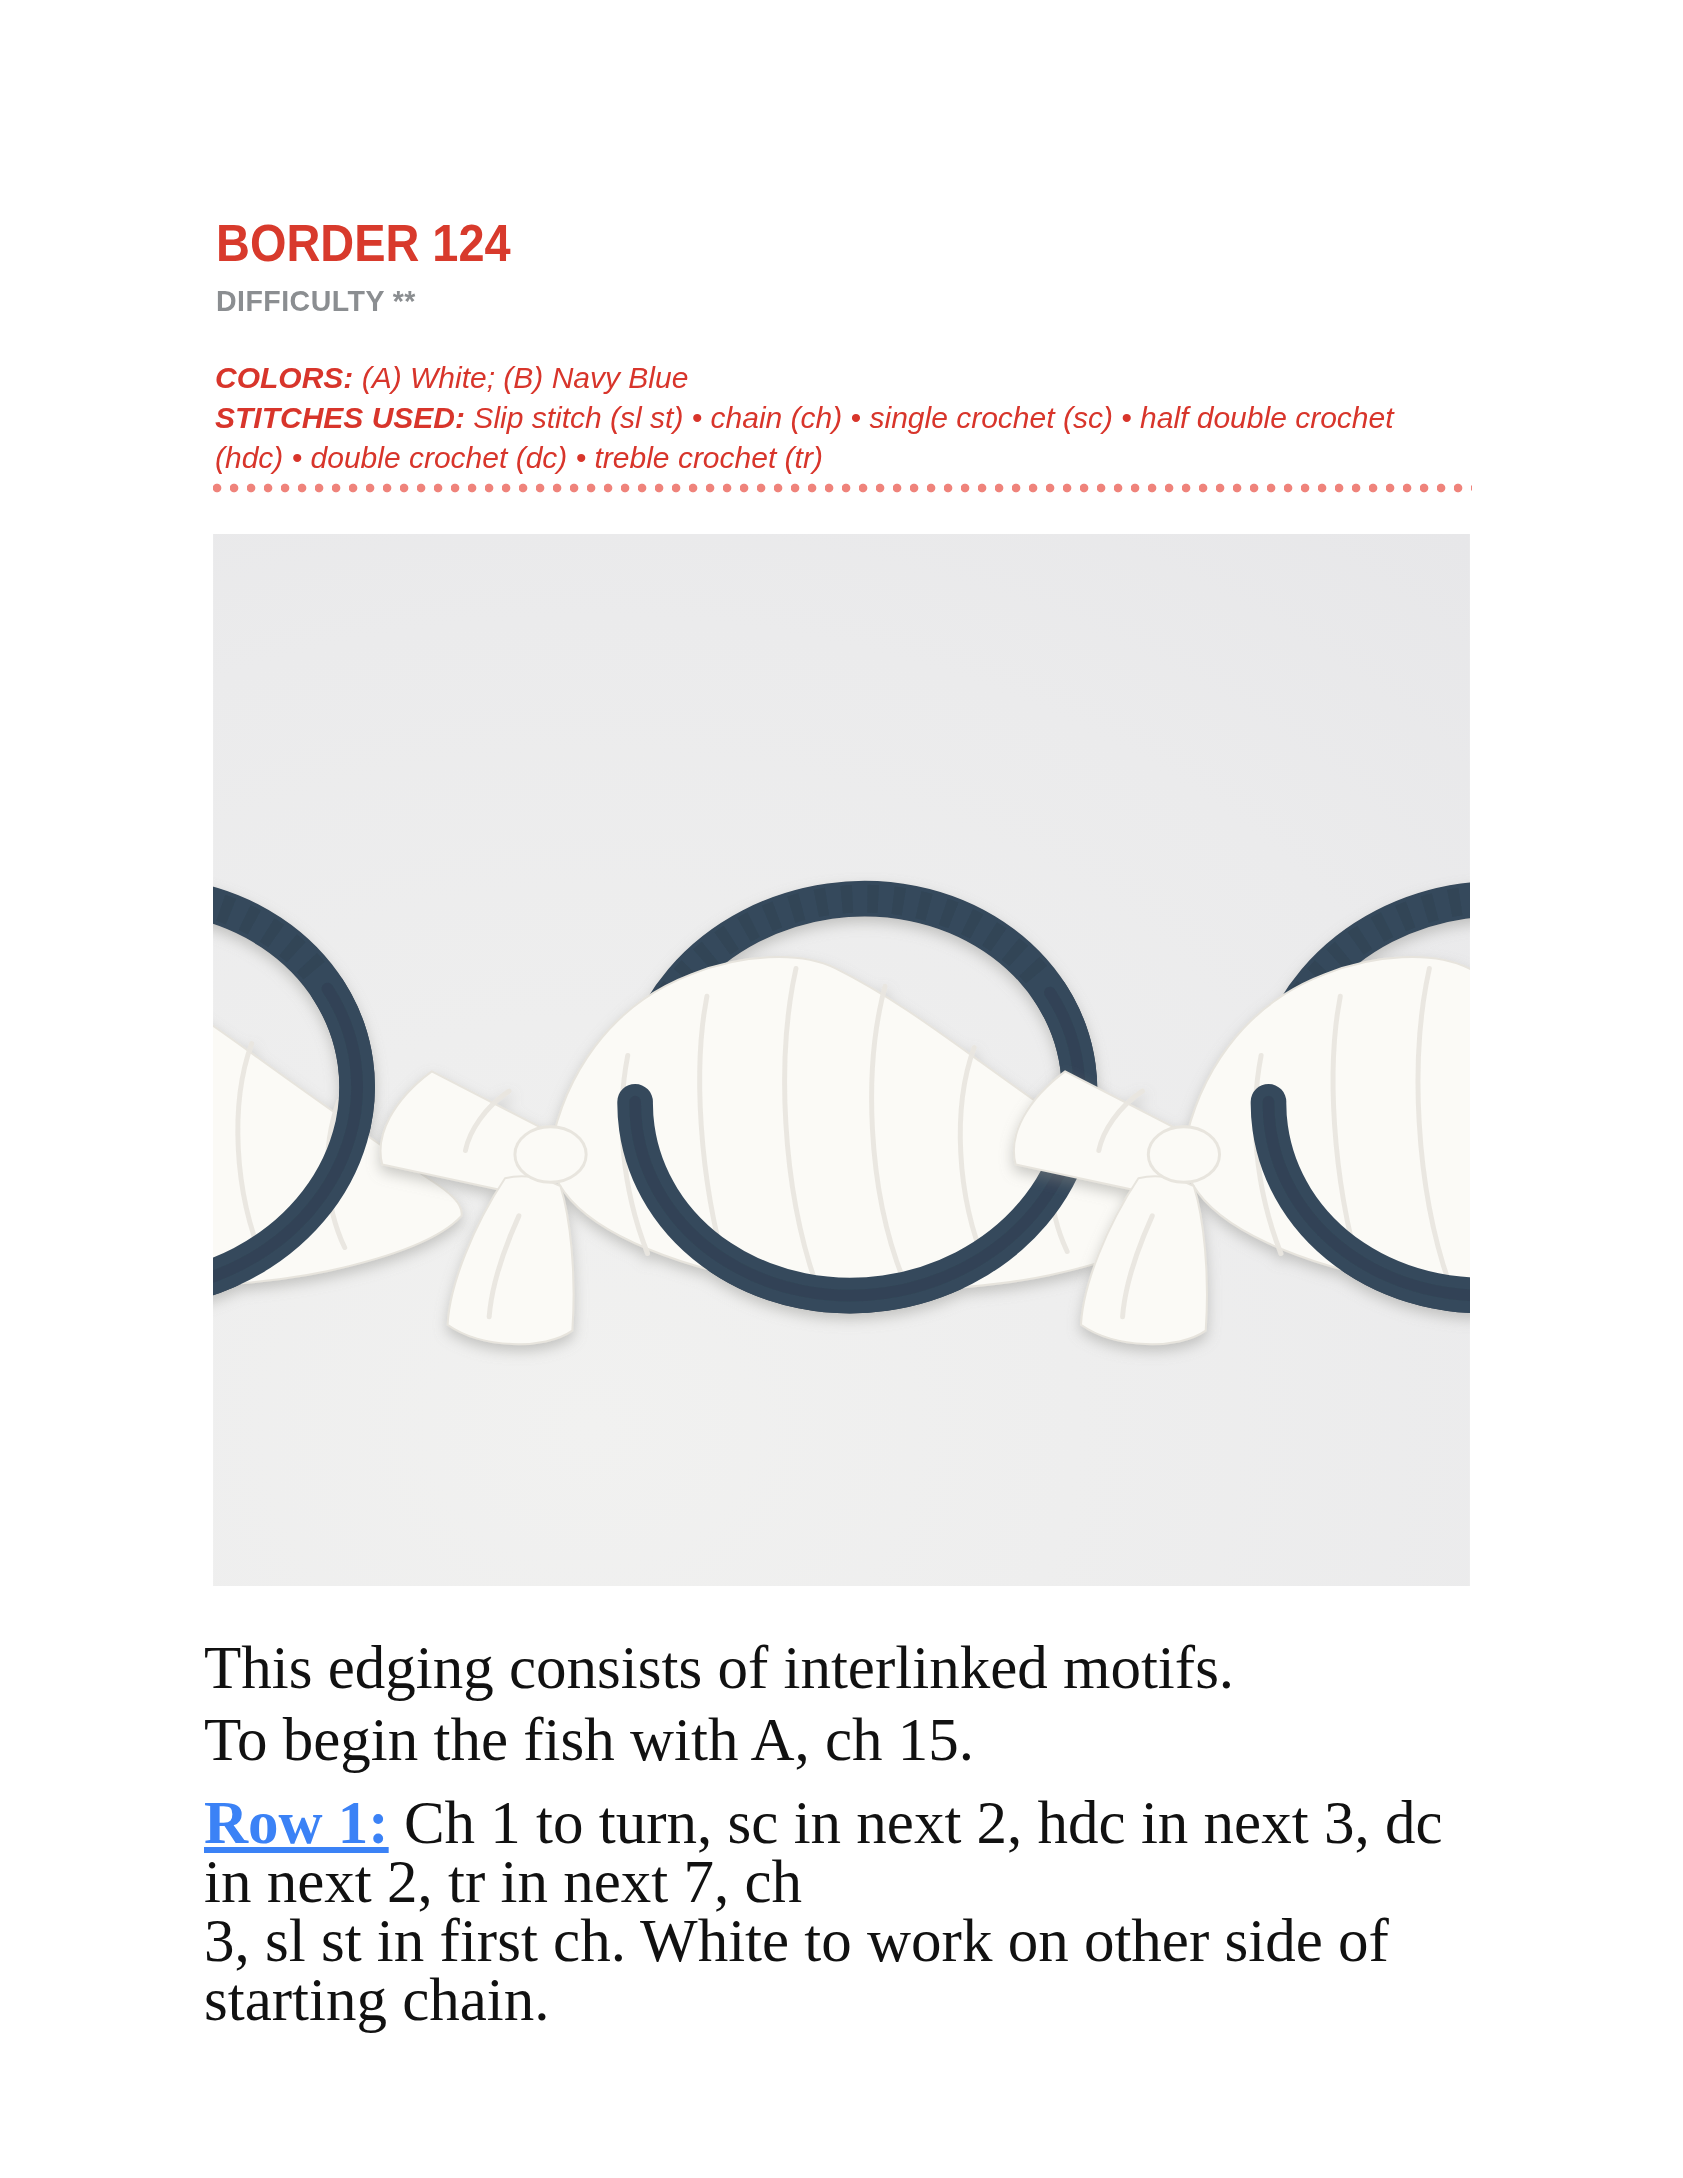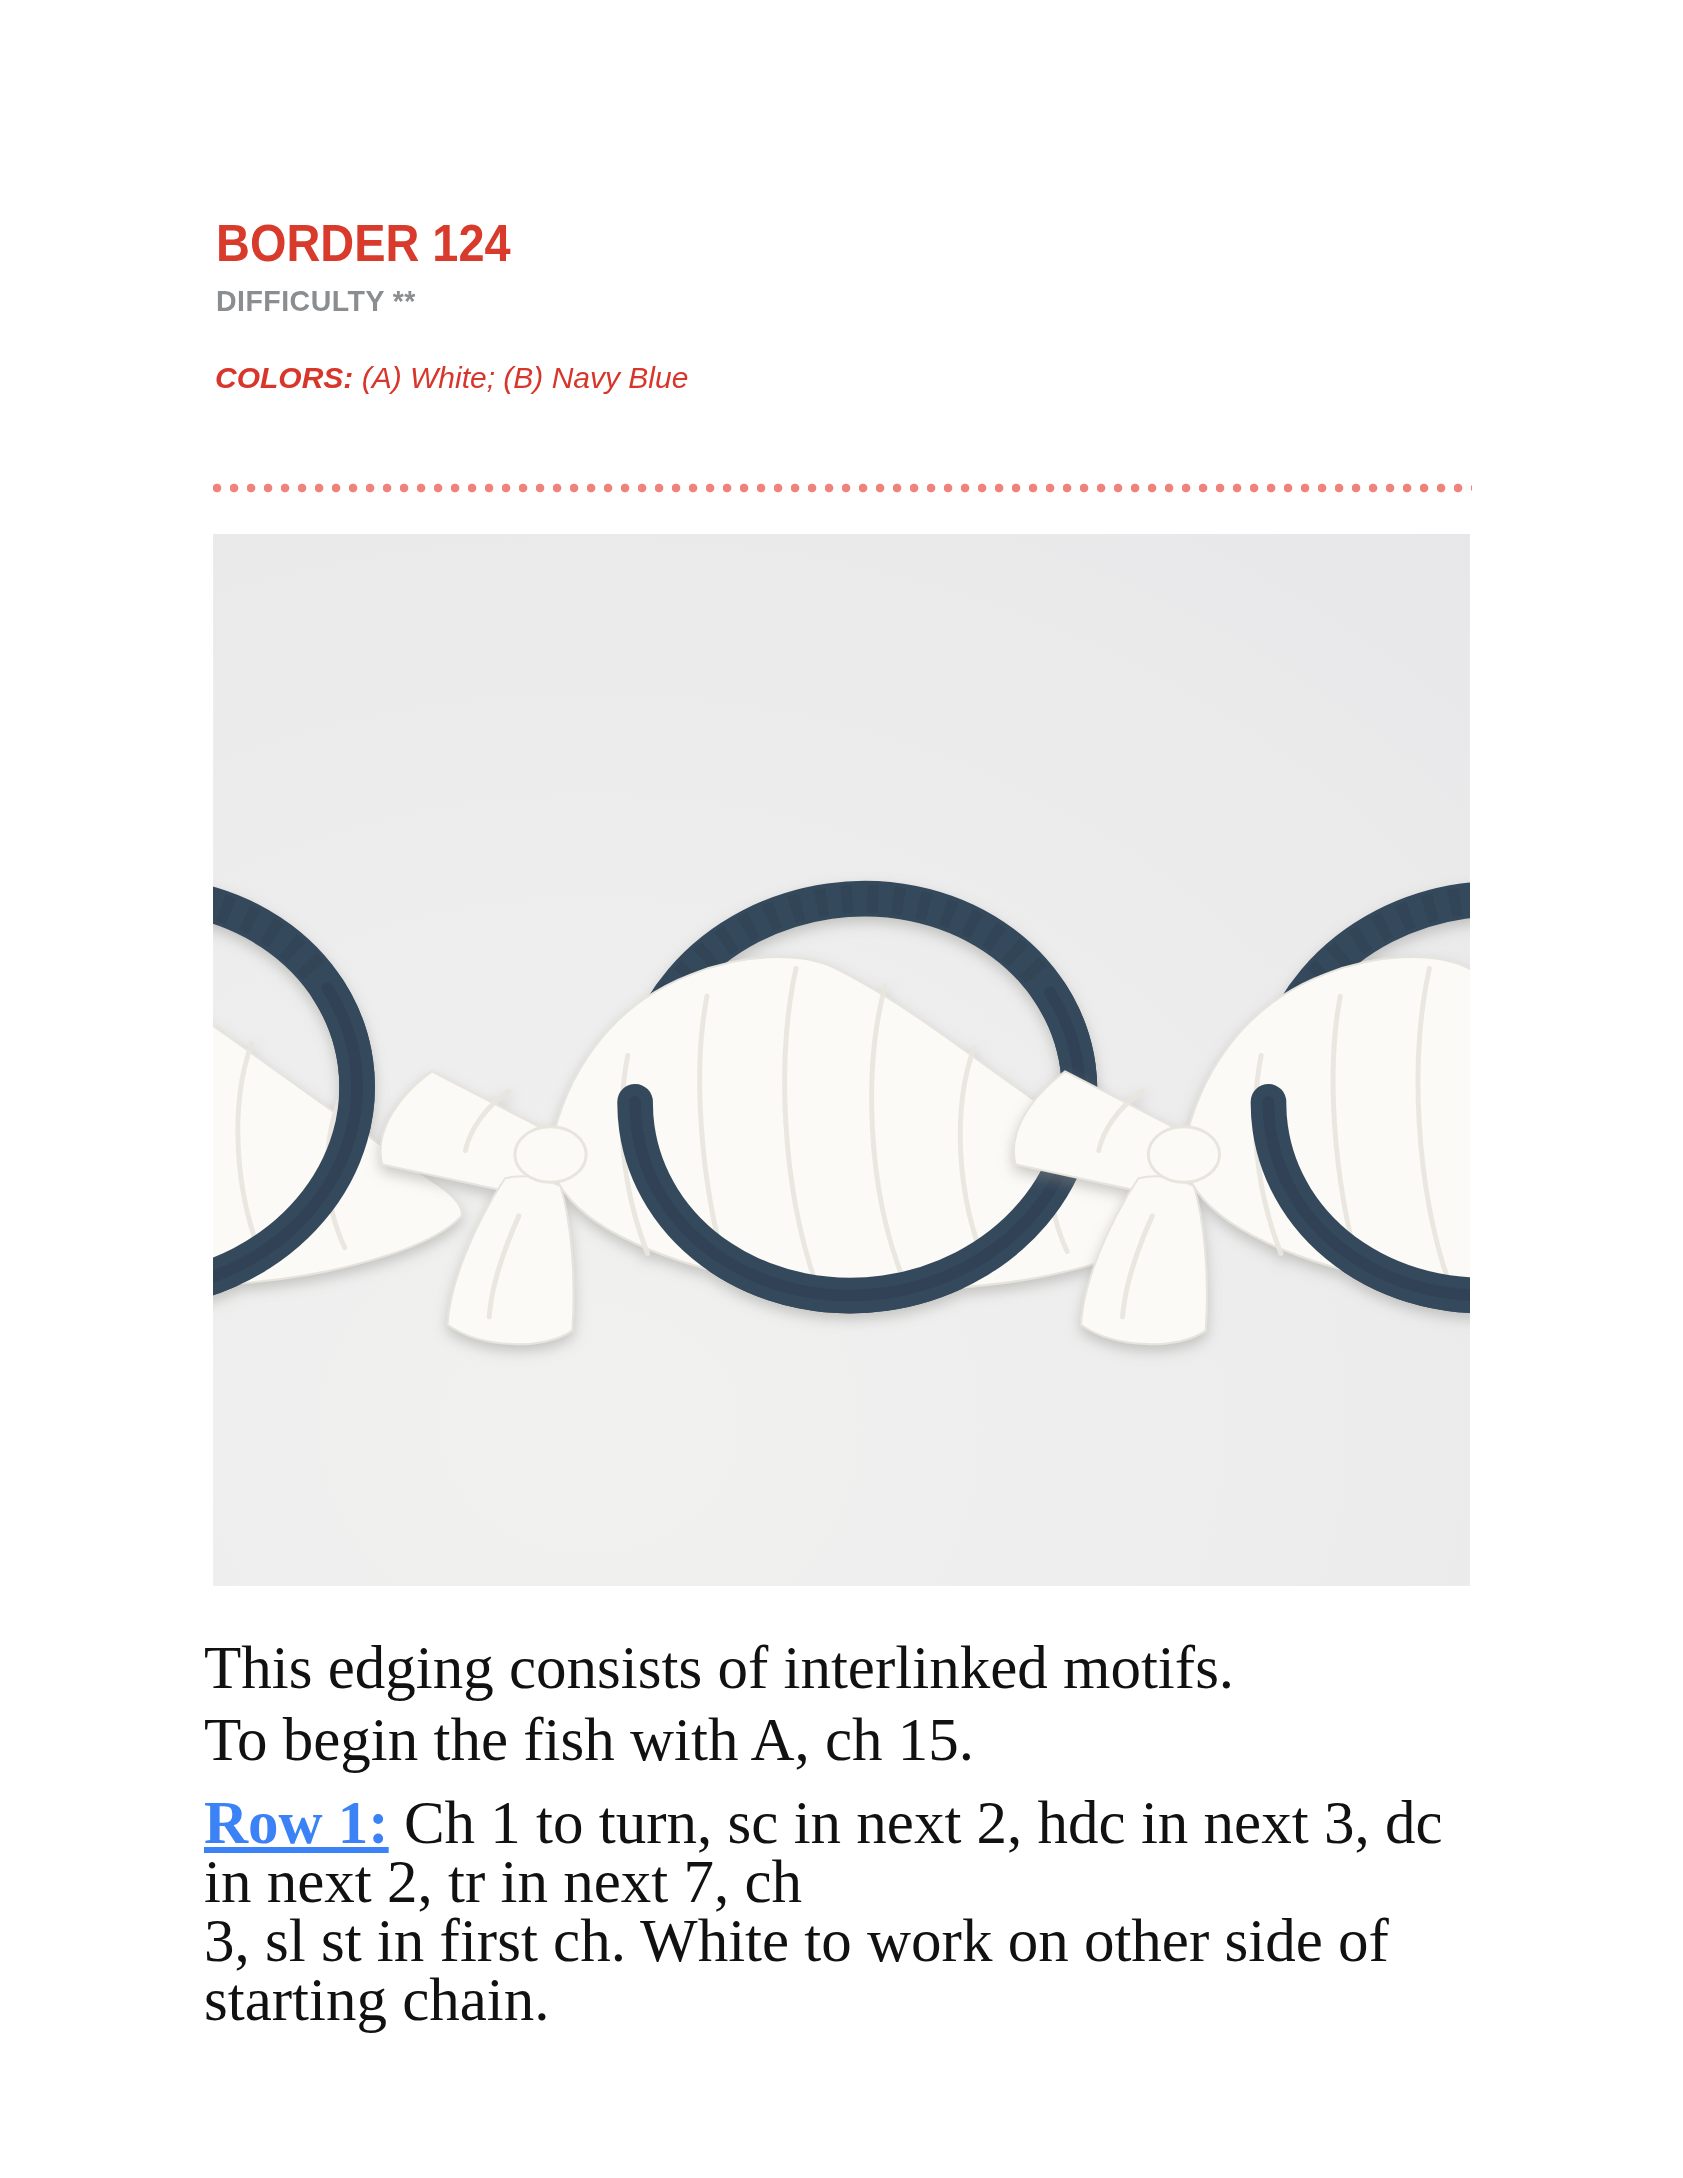--- a/index.html
+++ b/index.html
@@ -37,20 +37,22 @@
 <body>
 
 <div class="page">
 
   <div class="title">BORDER 124</div>
 
   <div class="difficulty">DIFFICULTY **</div>
 
   <div class="meta">
     <div class="line"><b>COLORS:</b><span> (A) White; (B) Navy Blue</span></div>
+    <div class="line"><b>STITCHES USED:</b><span> Slip stitch (sl st) • chain (ch) • single crochet (sc) • half double crochet</span></div>
+    <div class="line"><span>(hdc) • double crochet (dc) • treble crochet (tr)</span></div>
   </div>
 
   <div class="dots"></div>
 
   <div class="photo">
     <svg viewBox="0 0 1270 1063" xmlns="http://www.w3.org/2000/svg">
       <defs>
         <filter id="sh" x="-30%" y="-30%" width="160%" height="160%">
           <feDropShadow dx="0" dy="6" stdDeviation="7" flood-color="#8c8c88" flood-opacity="0.45"></feDropShadow>
         </filter>

